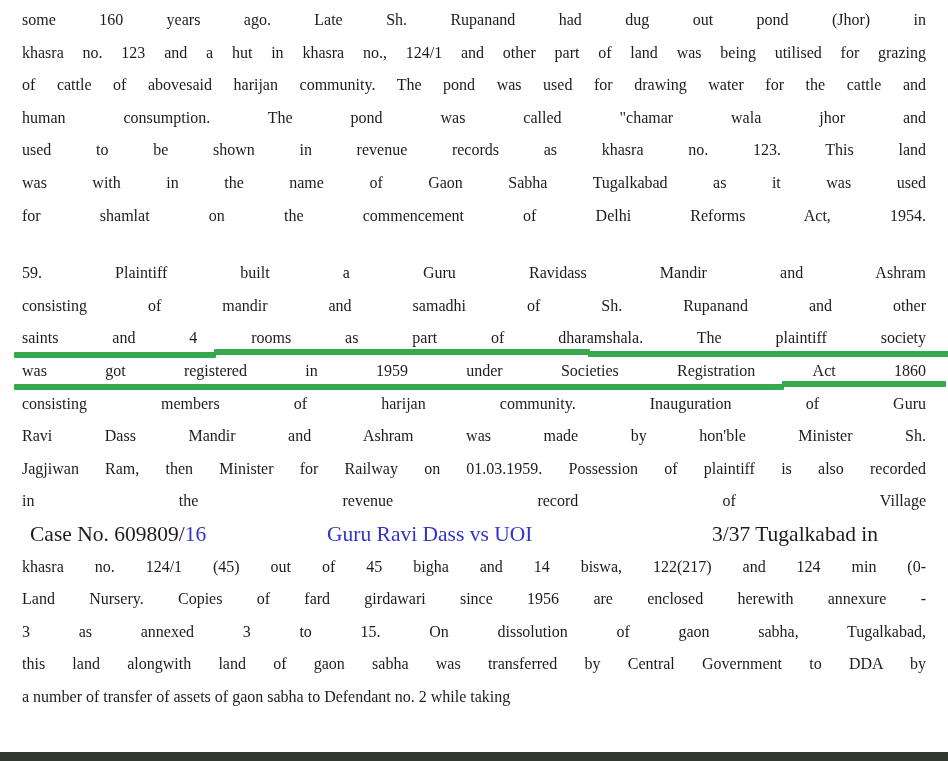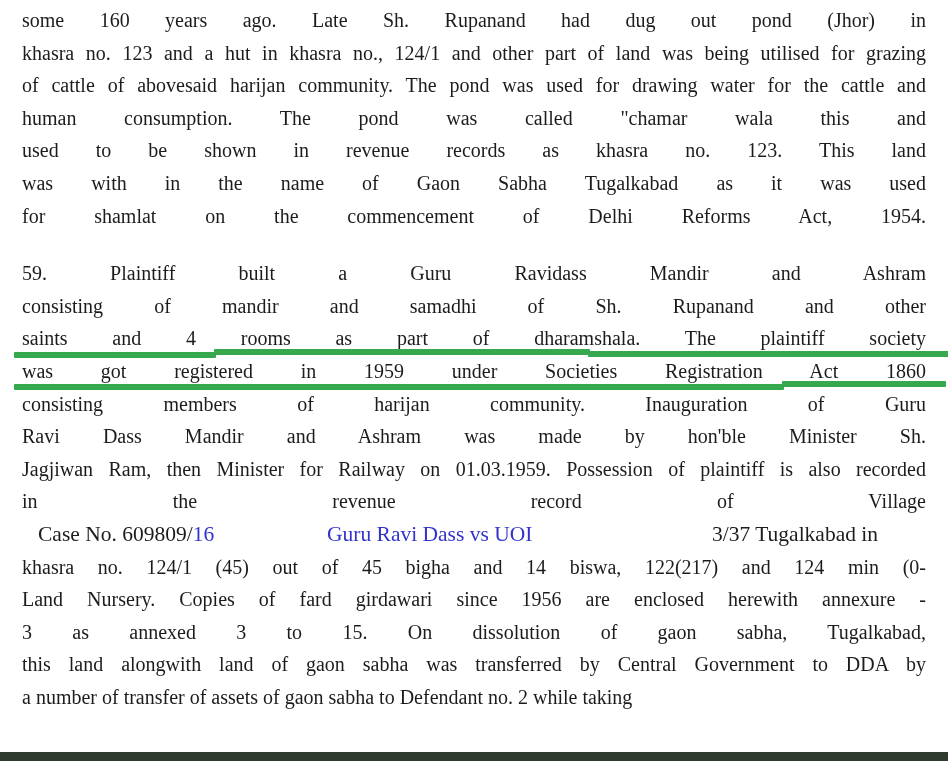--- a/index.html
+++ b/index.html
@@ -32,21 +32,21 @@
   .doc-body {
     position: absolute;
     left: 22px;
     right: 22px;
     top: 0;
     width: 904px;
   }
 
   p.para {
     margin: 0;
-    font-size: 20px;
+    font-size: 16px;
     line-height: 32.6px;
     text-align: justify;
     text-align-last: justify;
     color: #1c1c1c;
     -webkit-font-smoothing: none;
   }
   p.para.last-natural {
     text-align-last: left;
   }
 
@@ -65,21 +65,21 @@
     font-size: 21.5px;
     line-height: 32.6px;
     height: 32.6px;
     white-space: nowrap;
     color: #1c1c1c;
   }
   .caseline .seg {
     position: absolute;
     top: 0;
   }
-  .seg-case { left: 16px; }
+  .seg-case { left: 8px; }
   .seg-link { left: 297px; margin-left: 8px; }
   .seg-tail { left: 690px; }
 
   
   .green-stroke {
     position: absolute;
     background: #36a94f;
     border-radius: 1px;
   }
 
@@ -96,21 +96,21 @@
 </head>
 <body>
 
 <div class="page">
 
   <div class="doc-body">
 
     <p class="para" style="margin-top:4px;">some 160 years ago. Late Sh. Rupanand had dug out pond (Jhor) in</p>
     <p class="para">khasra no. 123 and a hut in khasra no., 124/1 and other part of land was  being  utilised  for  grazing</p>
     <p class="para">of  cattle  of  abovesaid  harijan community.  The pond was used for drawing water for the cattle and</p>
-    <p class="para">human consumption. The pond was called "chamar wala this and</p>
+    <p class="para">human consumption. The pond was called "chamar wala jhor and</p>
     <p class="para">used to be shown in revenue records as khasra no. 123. This land</p>
     <p class="para">was with in the name of Gaon Sabha Tugalkabad as it was used</p>
     <p class="para">for shamlat on the commencement of Delhi Reforms Act, 1954.</p>
 
     <div class="para-gap"></div>
 
     <p class="para">59. Plaintiff built a Guru Ravidass Mandir and Ashram</p>
     <p class="para">consisting of mandir and samadhi of Sh. Rupanand and other</p>
     <p class="para">saints and 4 rooms as part of dharamshala. The plaintiff society</p>
     <p class="para">was got registered in 1959 under Societies Registration Act 1860</p>

